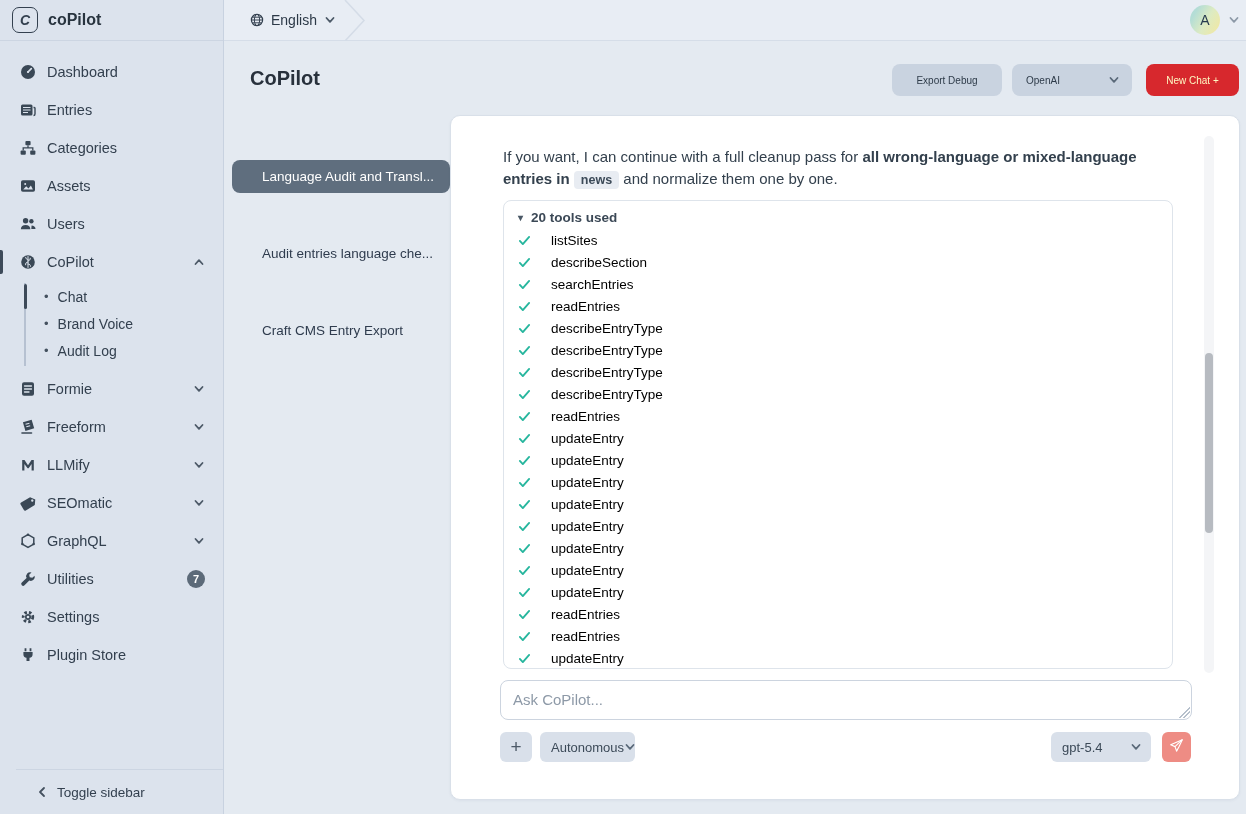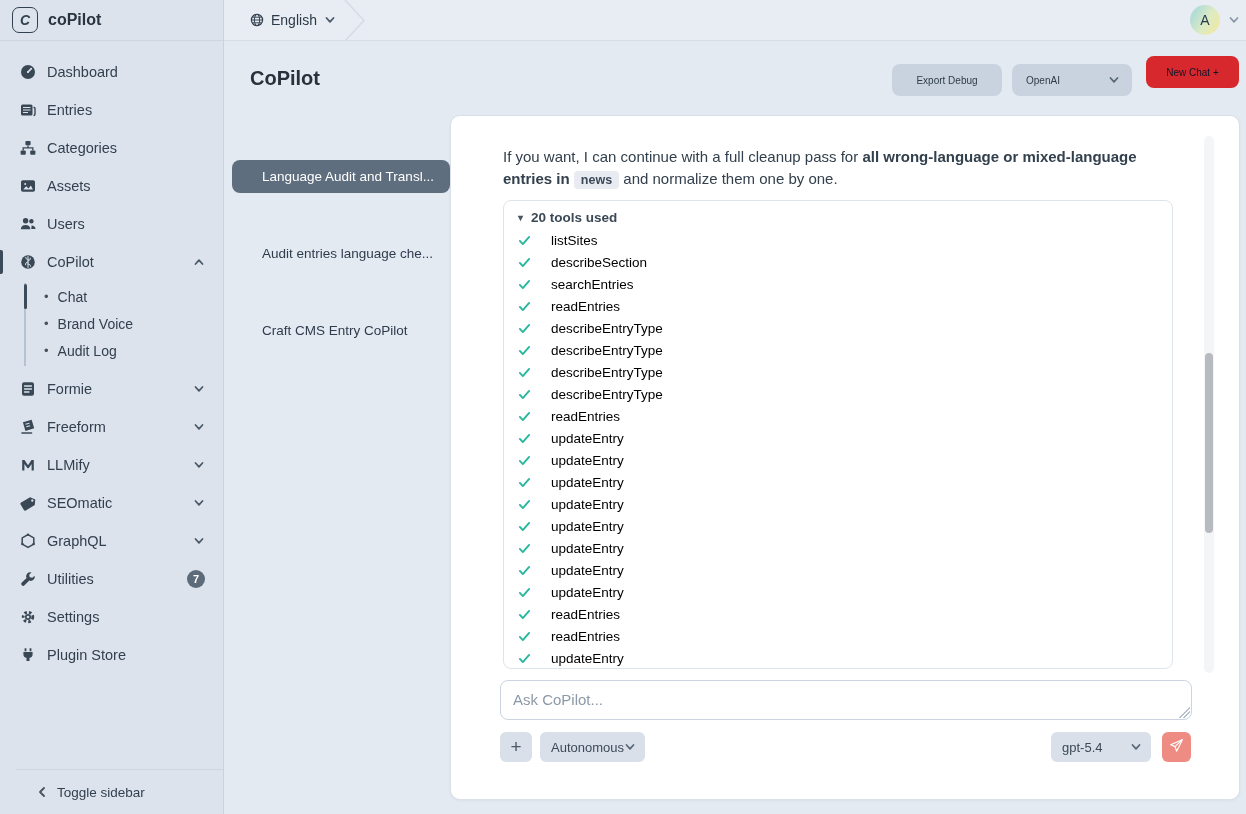--- a/index.html
+++ b/index.html
@@ -54,21 +54,21 @@
   .avatar-chev { position:absolute; right:6px; top:14px; color:#8d99a7; display:flex; }
 
   
   .page-title { position:absolute; left:250px; top:67px; font-size:20px; font-weight:bold; color:#28313c; }
   .btn { position:absolute; height:32px; border-radius:8px; display:flex; align-items:center;
          justify-content:center; font-size:10px; cursor:pointer; }
   .btn-gray { background:#c9d3e0; color:#2e3b49; }
   .btn-export { left:892px; top:64px; width:110px; }
   .select-provider { left:1012px; top:64px; width:120px; justify-content:space-between; padding:0 12px 0 14px; }
   .select-provider .chev { color:#5a6979; display:flex; }
-  .btn-red { left:1146px; top:56px; width:93px; background:#d7282d; color:#0f172a; }
+  .btn-red { left:1146px; top:64px; width:93px; background:#d7282d; color:#fef9c3; }
 
   
   .chat-list { position:absolute; left:232px; top:116px; width:218px; }
   .chat-item { height:33px; margin-bottom:2px; display:flex; align-items:center;
                padding-left:30px; font-size:13.5px; color:#2f3c4e; border-radius:8px;
                cursor:pointer; white-space:nowrap; overflow:hidden;margin-top:44px; }
   .chat-item.active { background:#5f6e7e; color:#fff; }
 
   
   .card { position:absolute; left:450px; top:115px; width:790px; height:685px;
@@ -101,21 +101,21 @@
                   color:#33404d; resize:none; outline:none; background:#fff; }
   .composer-box textarea::placeholder { color:#8d99a7; }
   .resize-grip { position:absolute; right:2px; bottom:2px; width:11px; height:11px;
                  background:
                    linear-gradient(135deg, transparent 48%, #b6c0cc 48%, #b6c0cc 55%, transparent 55%),
                    linear-gradient(135deg, transparent 68%, #b6c0cc 68%, #b6c0cc 75%, transparent 75%);
                  pointer-events:none; }
   .ctl { position:absolute; top:616px; height:30px; border-radius:6px; background:#d9e0ea;
          display:flex; align-items:center; cursor:pointer; color:#3c4a58; }
   .ctl-add { left:49px; width:32px; justify-content:center; font-size:19px; color:#4d5a68; }
-  .ctl-mode { left:89px; width:105px; font-size:13px; justify-content:space-between; padding:0 9px 0 11px; }
+  .ctl-mode { left:89px; width:95px; font-size:13px; justify-content:space-between; padding:0 9px 0 11px; }
   .ctl-model { left:600px; width:100px; font-size:13px; justify-content:space-between; padding:0 9px 0 11px; }
   .ctl .chev { color:#5a6979; display:flex; }
   .ctl-send { left:711px; width:29px; background:#ee8c84; justify-content:center; }
 </style>
 </head>
 <body>
 
 <div class="screen">
 
   <div class="sidebar">
@@ -354,21 +354,21 @@
         <svg viewBox="0 0 12 12" width="12" height="12">
           <path d="M2.5 4l3.5 3.8L9.5 4" fill="none" stroke="currentColor" stroke-width="1.8" stroke-linecap="round" stroke-linejoin="round"></path>
         </svg>
       </span>
   </div>
   <div class="btn btn-red">New Chat +</div>
 
   <div class="chat-list" id="chat-list">
       <div class="chat-item active">Language Audit and Transl...</div>
       <div class="chat-item">Audit entries language che...</div>
-      <div class="chat-item">Craft CMS Entry CoPilot</div>
+      <div class="chat-item">Craft CMS Entry Export</div>
     </div>
 
   <div class="card">
     <div class="message" id="assistant-message"><span>If you want, I can continue with a full cleanup pass for </span><b>all wrong-language or mixed-language entries in </b><span class="chip">news</span><span> and normalize them one by one.</span></div>
 
     <div class="tools-panel">
       <div class="tools-header">
         <span class="tri">▾</span>
         <span>20 tools used</span>
       </div>

